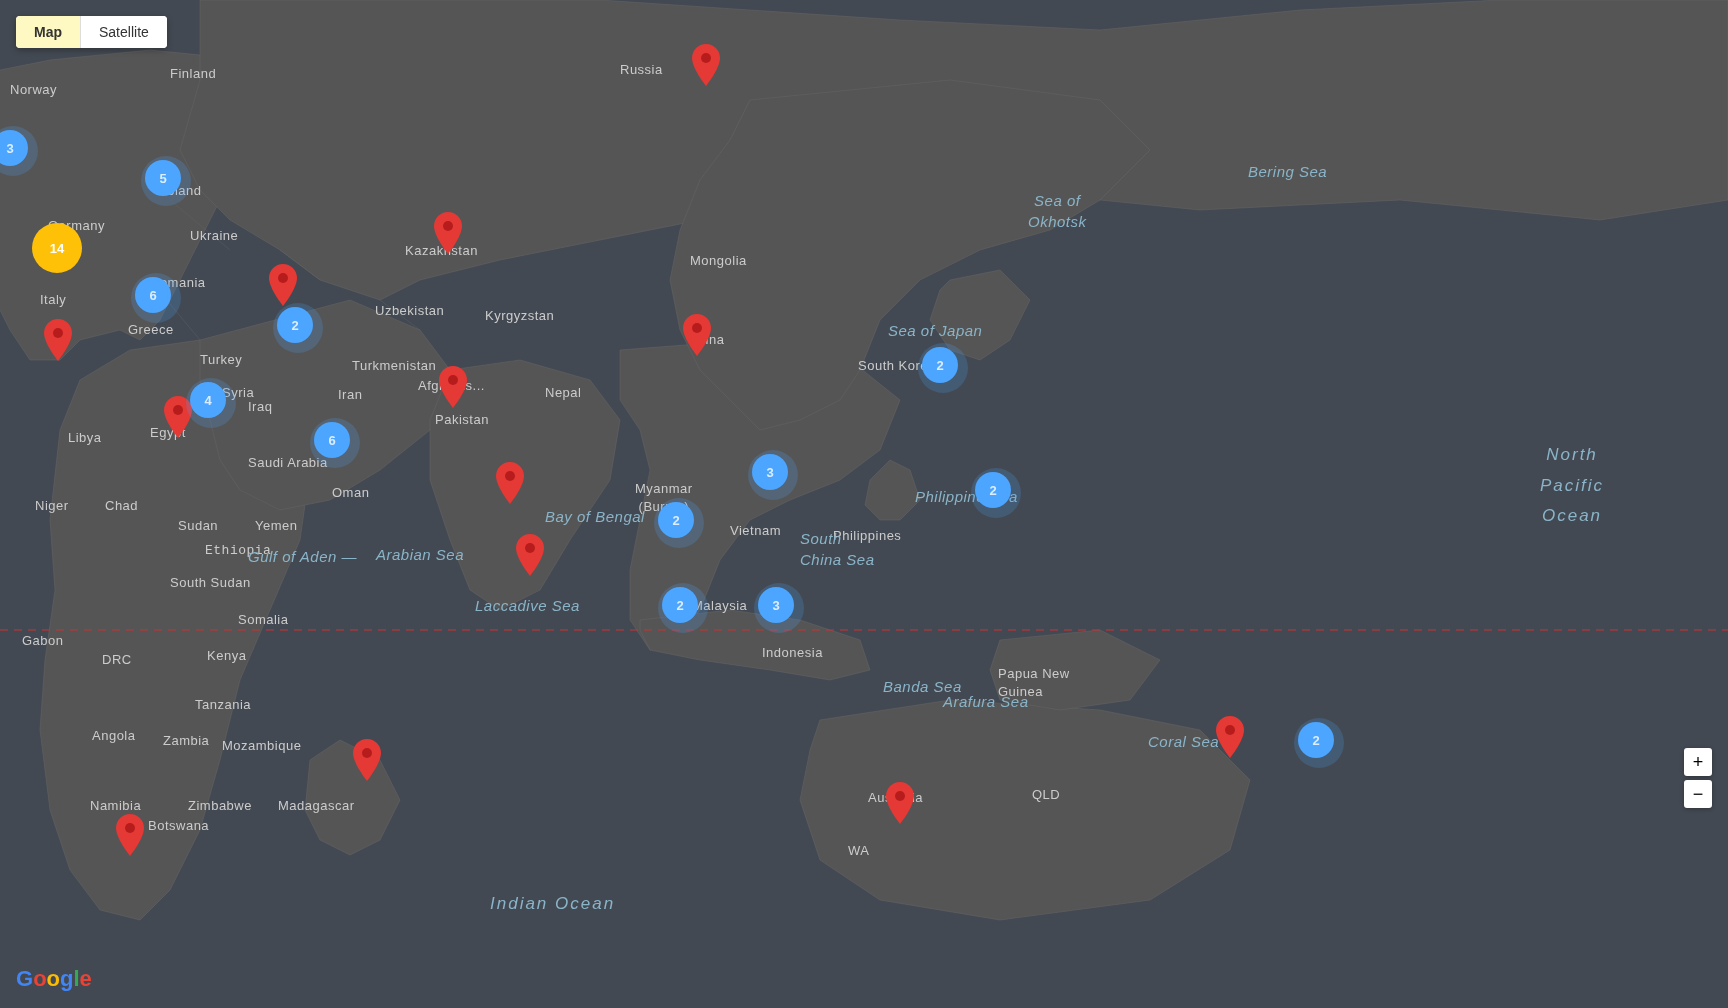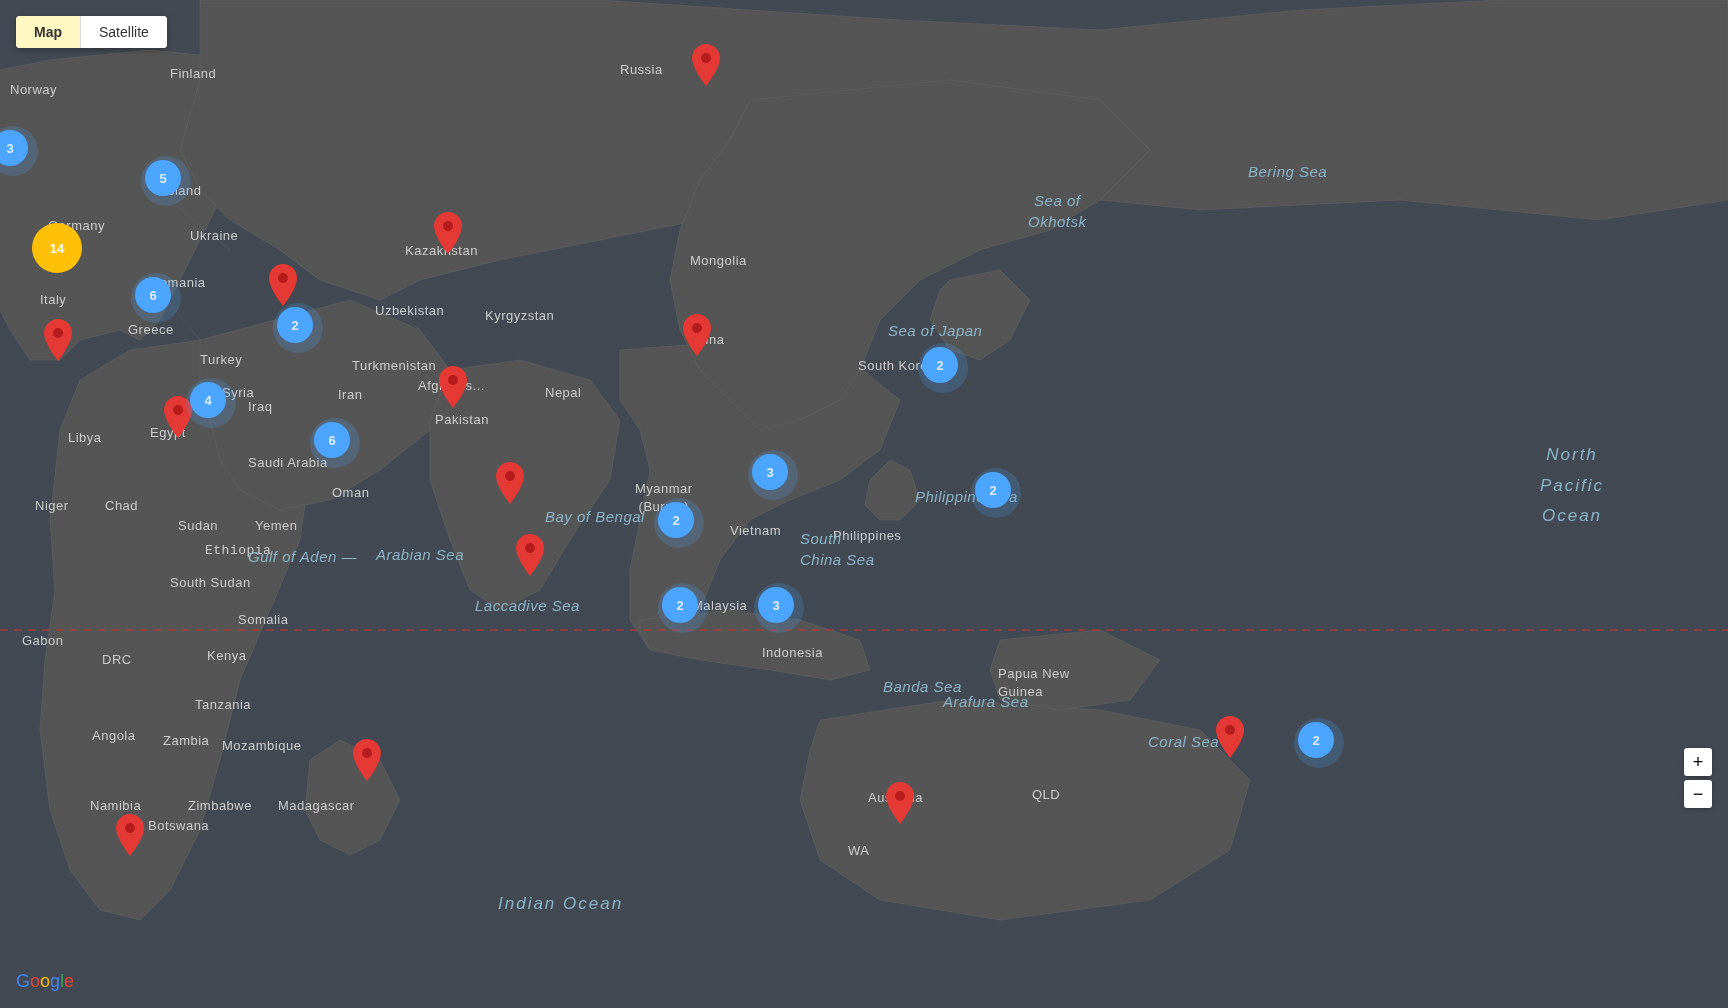--- a/index.html
+++ b/index.html
@@ -52,22 +52,22 @@
     .map-type-btn:first-child {
       border-right: 1px solid #ddd;
     }
 
     
     #google-logo {
       position: absolute;
       bottom: 16px;
       left: 16px;
       z-index: 100;
-      font-size: 18px;
-      font-weight: normal;
+      font-size: 22px;
+      font-weight: bold;
       color: white;
     }
 
     #google-logo span:nth-child(1) { color: #4285F4; }
     #google-logo span:nth-child(2) { color: #EA4335; }
     #google-logo span:nth-child(3) { color: #FBBC05; }
     #google-logo span:nth-child(4) { color: #4285F4; }
     #google-logo span:nth-child(5) { color: #34A853; }
     #google-logo span:nth-child(6) { color: #EA4335; }
 
@@ -214,21 +214,21 @@
 
     <g stroke="#666" stroke-width="0.5" fill="none" opacity="0.7">
 
       <line x1="170" y1="200" x2="230" y2="250"></line>
       <line x1="150" y1="280" x2="200" y2="340"></line>
       <line x1="280" y1="250" x2="320" y2="280"></line>
       <line x1="380" y1="300" x2="420" y2="330"></line>
     </g>
   </svg>
 
-  <div class="map-label map-label-ocean-large" style="left:490px; top:890px; width:120px; text-align:center;margin-left:8px;">Indian Ocean</div>
+  <div class="map-label map-label-ocean-large" style="left:490px; top:890px; width:120px; text-align:center;">Indian Ocean</div>
 
   <div class="map-label map-label-ocean-large" style="left:1540px; top:440px; text-align:center; line-height:1.8;">
     North<br>Pacific<br>Ocean
   </div>
 
   <div class="map-label" style="left:620px; top:62px;">Russia</div>
   <div class="map-label" style="left:170px; top:66px;">Finland</div>
   <div class="map-label" style="left:10px; top:82px;">Norway</div>
   <div class="map-label" style="left:158px; top:183px;">Poland</div>
   <div class="map-label" style="left:48px; top:218px;">Germany</div>

